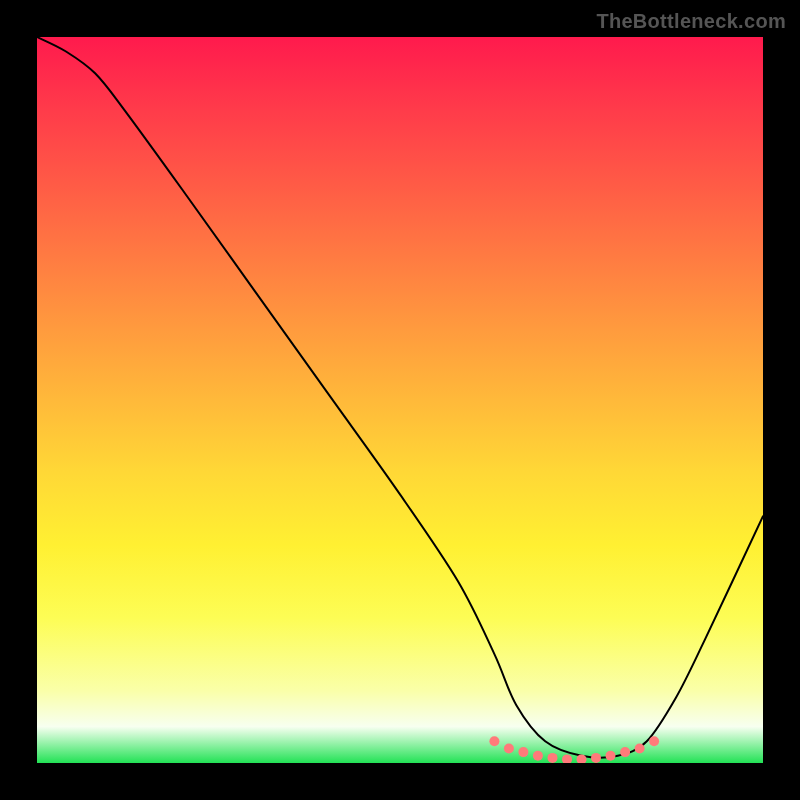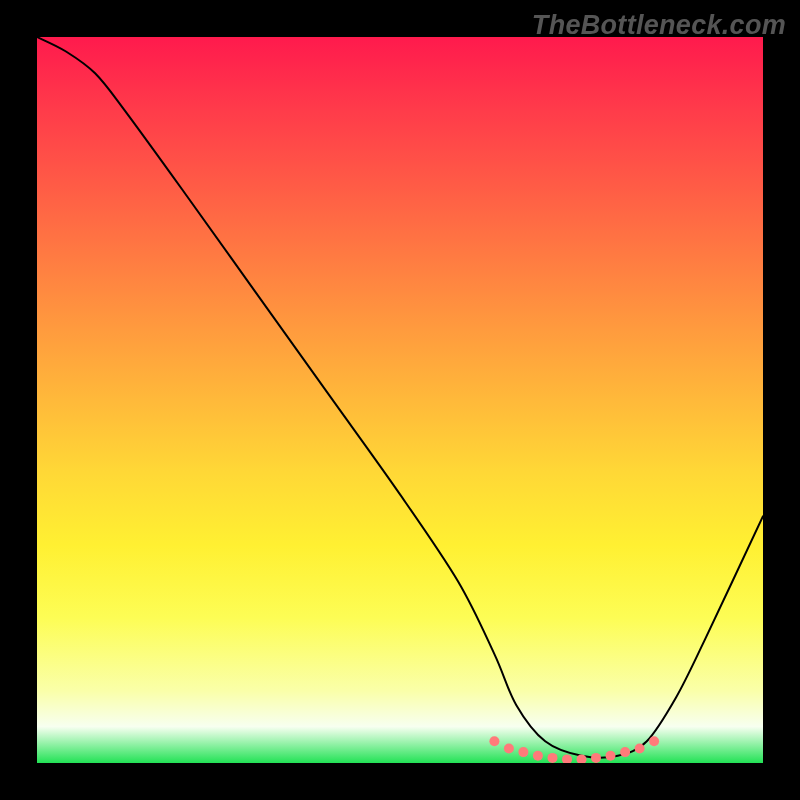--- a/index.html
+++ b/index.html
@@ -36,25 +36,24 @@
       #faffa8 90%,
       #f7fff0 95%,
       #22e255 100%
     );
   }
   .watermark {
     position: absolute;
     top: 10px;
     right: 14px;
     color: #555;
-    font-size: 27px;
+    font-size: 20px;
     font-weight: 600;
     letter-spacing: 0.3px;
     user-select: none;
-    font-style: italic;
   }
   svg.curve-layer {
     position: absolute;
     left: 0;
     top: 0;
     width: 726px;
     height: 726px;
     pointer-events: none;
   }
 </style>

